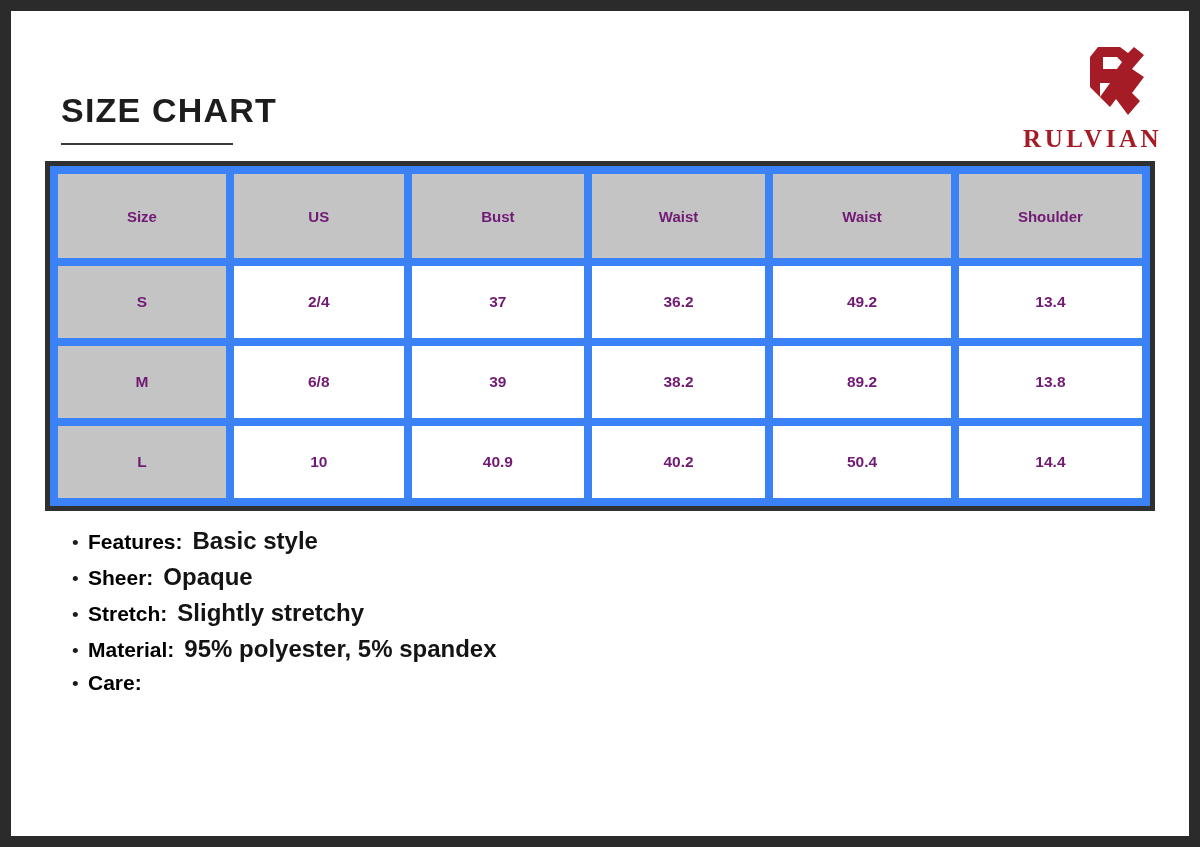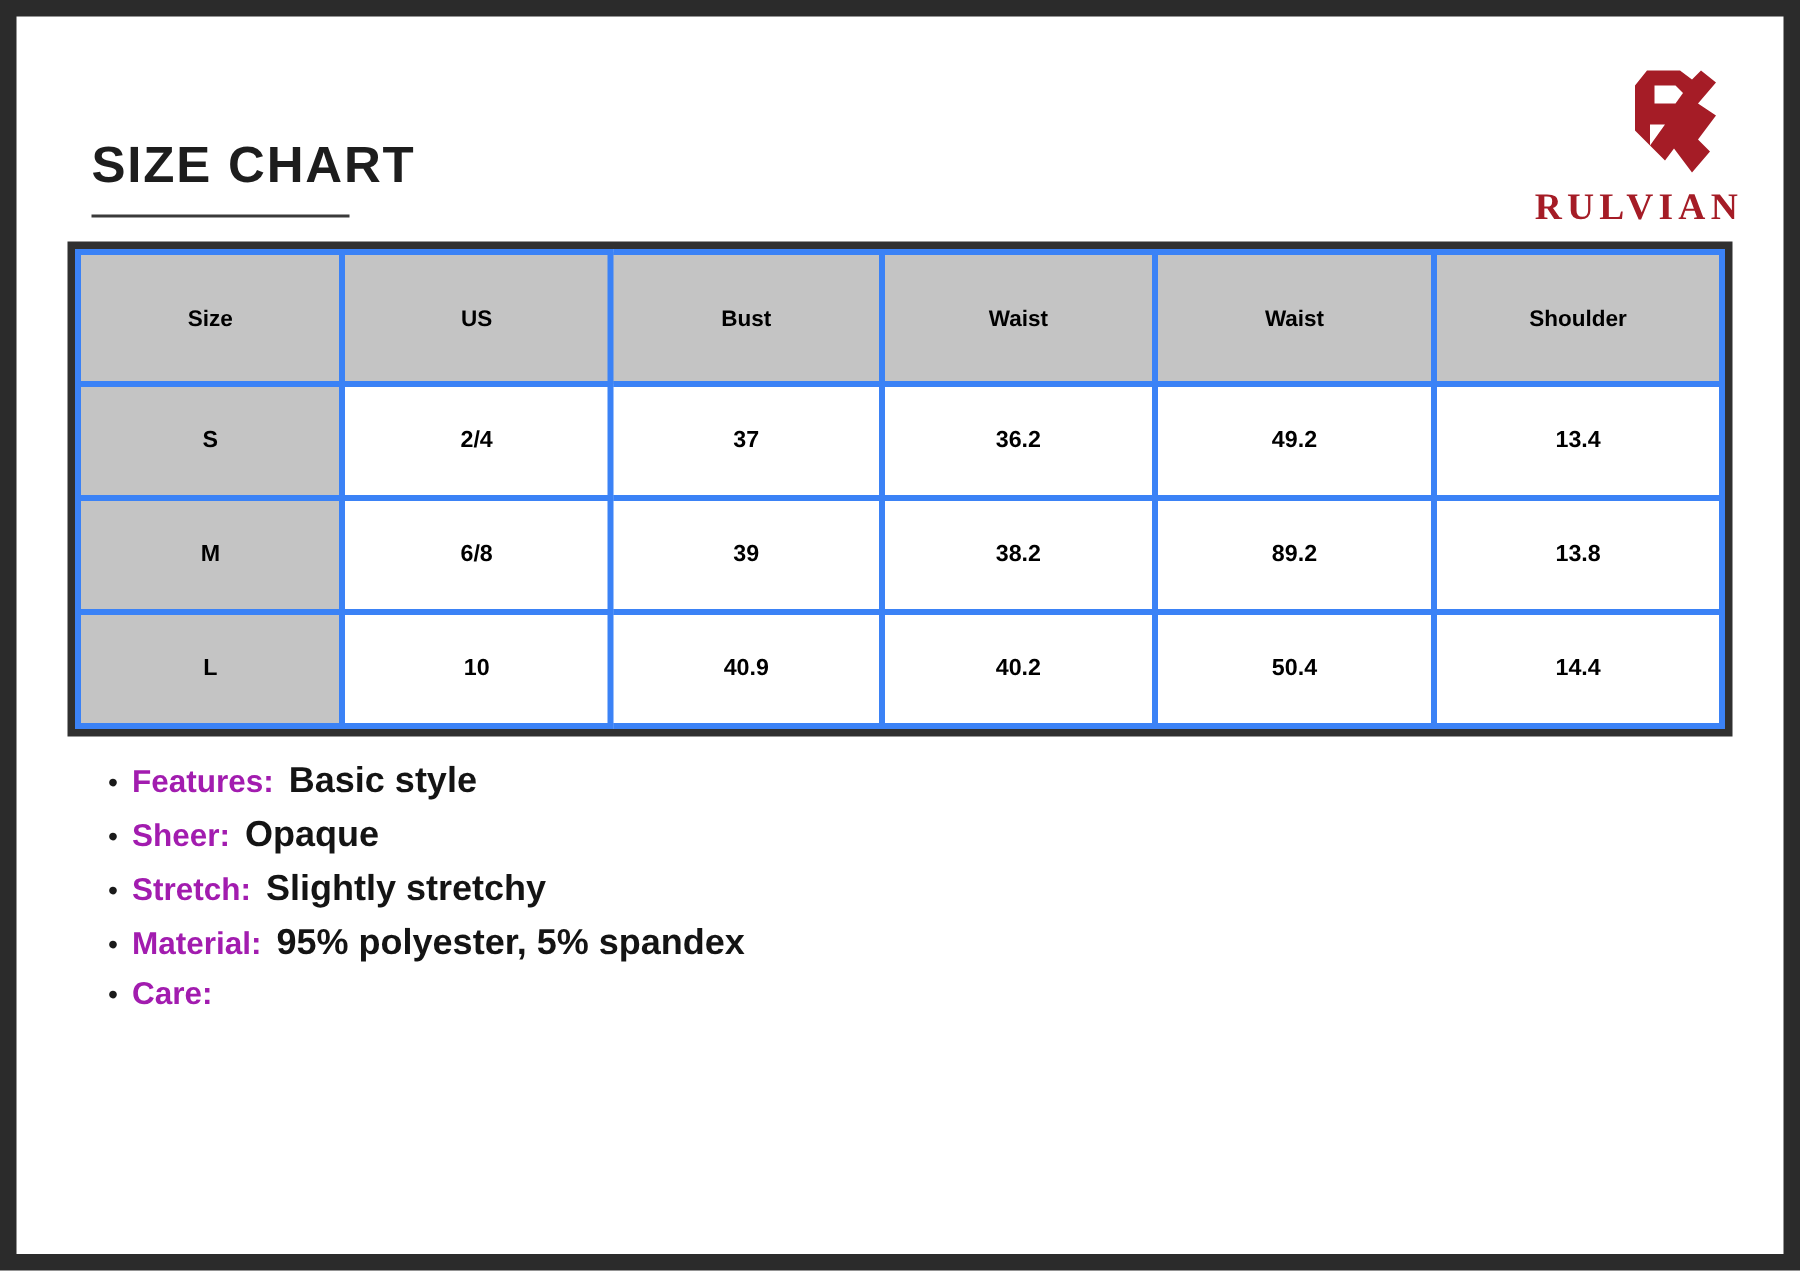--- a/index.html
+++ b/index.html
@@ -83,27 +83,27 @@
     margin: 8px 7px 0 7px;
     border: 5px solid #303030;
   }
   table.size-chart {
     width: 100%;
     border-collapse: collapse;
     table-layout: fixed;
   }
   table.size-chart td,
   table.size-chart th {
-    border: 4px solid #3b82f6;
+    border: 8px solid #3b82f6;
     text-align: center;
     vertical-align: middle;
     font-size: 15.5px;
     font-weight: bold;
     background: #ffffff;
-    color: #000000;
+    color: #701a75;
     font-family: "Liberation Sans", sans-serif;
   }
   table.size-chart thead th {
     height: 82px;
     background: #c4c4c4;
     font-size: 15px;
   }
   table.size-chart tbody td {
     height: 70px;
   }
@@ -128,21 +128,21 @@
   }
   .bullet {
     width: 16px;
     font-size: 19px;
     line-height: 1;
     color: #1a1a1a;
   }
   .note-label {
     font-size: 21px;
     font-weight: bold;
-    color: #a21caf;
+    color: #000000;
     white-space: nowrap;
   }
   .note-value {
     font-size: 24px;
     font-weight: bold;
     color: #141414;
     margin-left: 10px;
   }
 </style>
 </head>

